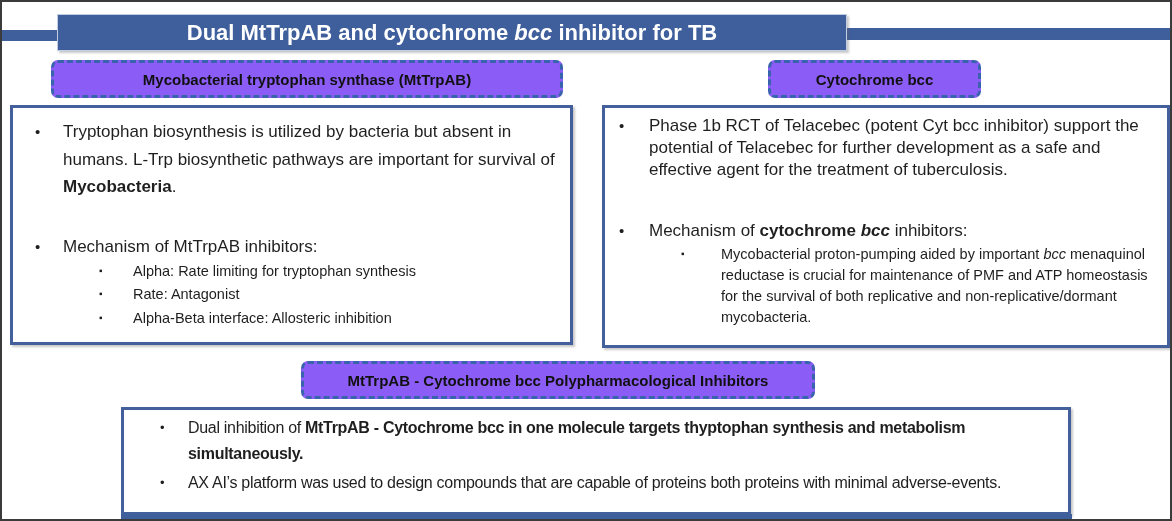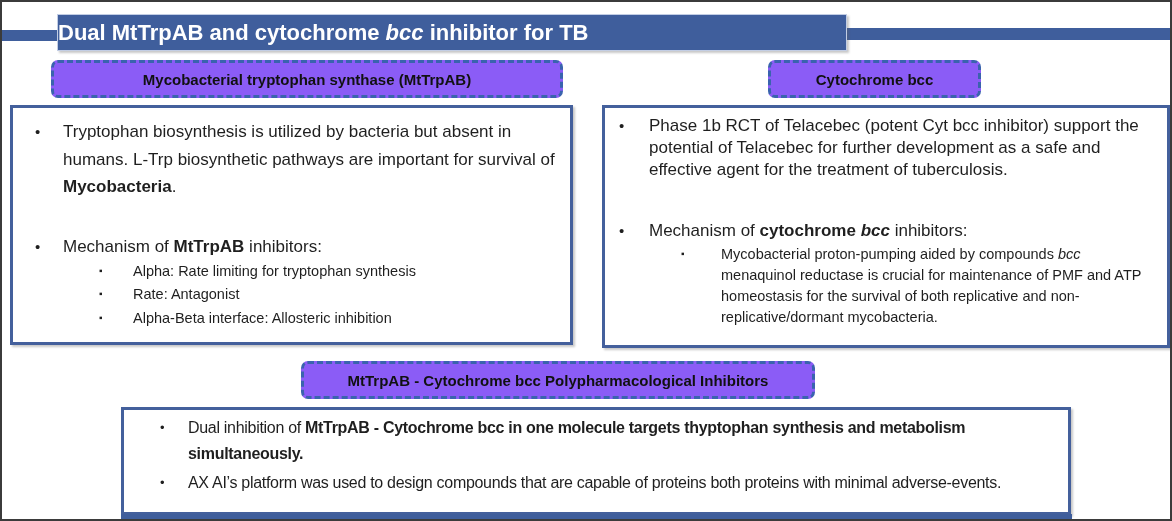--- a/index.html
+++ b/index.html
@@ -21,21 +21,21 @@
     color:var(--body-text);
     overflow:hidden;
   }
   
   .top-bar-left{position:absolute;left:0;top:28px;width:57px;height:11px;background:var(--bar-blue);}
   .top-bar-right{position:absolute;left:843px;top:26px;width:325px;height:12px;background:var(--bar-blue);}
   .title-box{
     position:absolute;left:55px;top:12px;width:790px;height:37px;
     background:var(--bar-blue);
     border:1px solid #c2cde4;
-    display:flex;align-items:center;justify-content:flex-start;
+    display:flex;align-items:center;justify-content:center;
     color:var(--title-text);
     font-size:22px;font-weight:700;
     box-shadow:2px 2px 2px rgba(100,100,100,.35);
   }
   
   .dashed-header{
     position:absolute;
     border:3px dashed var(--dashed-border);
     border-radius:7px;
     background:#8b5cf6;
@@ -98,21 +98,21 @@
     <span>Cytochrome bcc</span>
   </div>
 
   <div class="content-box cb-left">
     <div class="bullet main">
       <span class="marker">•</span>
       <div class="btext"><span>Tryptophan biosynthesis is utilized by bacteria but absent in humans. L-Trp biosynthetic pathways are important for survival of </span><span style="font-weight: 700;">Mycobacteria</span><span>.</span></div>
     </div>
     <div class="bullet main b2">
       <span class="marker">•</span>
-      <div class="btext"><span>Mechanism of </span><span style="font-weight: 700; margin-top: 44px;">MtTrpAB</span><span> inhibitors:</span></div>
+      <div class="btext"><span>Mechanism of </span><span style="font-weight: 400; margin-top: 44px;">MtTrpAB</span><span> inhibitors:</span></div>
     </div>
     <div class="bullet sub">
       <span class="marker">▪</span>
       <div class="btext">Alpha: Rate limiting for tryptophan synthesis</div>
     </div>
     <div class="bullet sub">
       <span class="marker">▪</span>
       <div class="btext">Rate: Antagonist</div>
     </div>
     <div class="bullet sub">
@@ -125,21 +125,21 @@
     <div class="bullet main">
       <span class="marker">•</span>
       <div class="btext"><span>Phase 1b RCT of Telacebec (potent Cyt bcc inhibitor) support the potential of Telacebec for further development as a safe and effective agent for the treatment of tuberculosis.</span></div>
     </div>
     <div class="bullet main b2">
       <span class="marker">•</span>
       <div class="btext"><span>Mechanism of </span><span style="font-weight: 700;">cytochrome </span><span style="font-weight: 700; font-style: italic;">bcc</span><span> inhibitors:</span></div>
     </div>
     <div class="bullet sub">
       <span class="marker">▪</span>
-      <div class="btext"><span>Mycobacterial proton-pumping aided by compounds </span><span style="font-style: italic;">bcc</span><span> menaquinol reductase  is crucial for maintenance of PMF and ATP homeostasis for the survival of both replicative and non-replicative/dormant mycobacteria.</span></div>
+      <div class="btext"><span>Mycobacterial proton-pumping aided by important </span><span style="font-style: italic;">bcc</span><span> menaquinol reductase  is crucial for maintenance of PMF and ATP homeostasis for the survival of both replicative and non-replicative/dormant mycobacteria.</span></div>
     </div>
   </div>
 
   <div class="dashed-header dh-bottom">
     <span>MtTrpAB - Cytochrome bcc Polypharmacological Inhibitors</span>
   </div>
 
   <div class="content-box cb-bottom">
     <div class="bullet main">
       <span class="marker">•</span>

